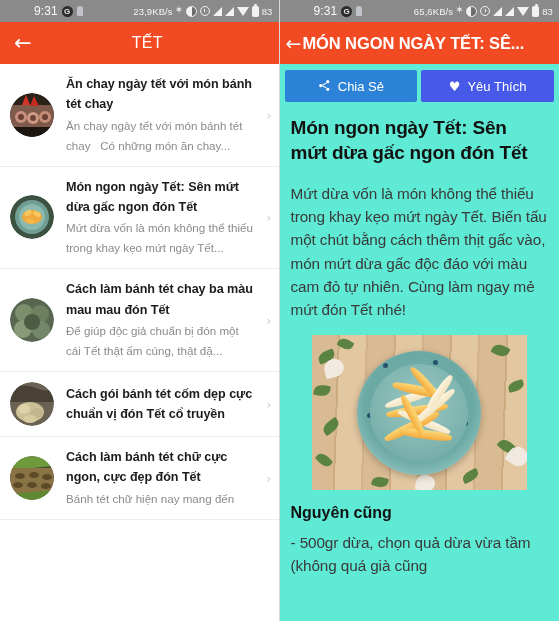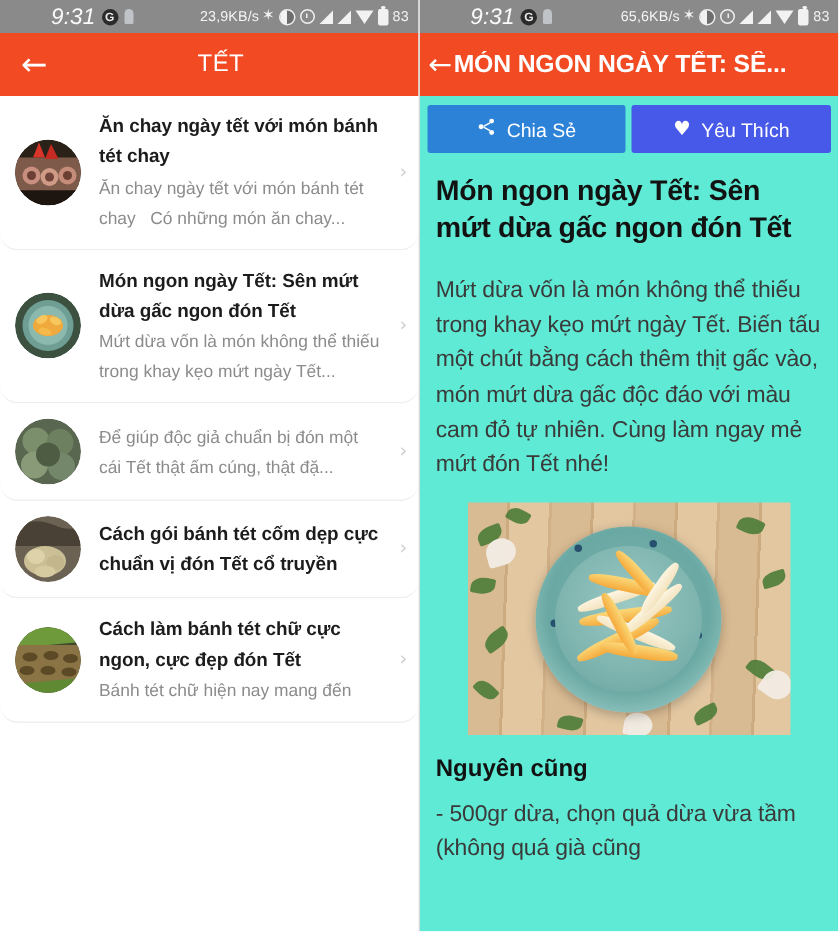--- a/index.html
+++ b/index.html
@@ -13,21 +13,21 @@
   .pane { position: relative; width: 279.5px; height: 621px; overflow: hidden; background: #fff; }
   .pane-left { border-right: 1px solid #d9d9d9; }
 
   
   .statusbar {
     height: 22px; background: #8a8a8a; color: #f2f2f2;
     display: flex; align-items: center; font-size: 10px;
     padding: 0 6px; letter-spacing: 0.1px;
   }
   .sb-left { display: flex; align-items: center; gap: 4px; margin-left: 28px; }
-  .sb-clock { font-size: 15px; color: #fafafa; font-style: italic; }
+  .sb-clock { font-size: 12px; color: #fafafa; }
   .sb-g {
     width: 11px; height: 11px; border-radius: 50%; background: #2b2b2b;
     color: #e8e8e8; font-size: 8px; line-height: 11px; text-align: center;
     font-weight: bold;
   }
   .sb-pin { width: 6px; height: 10px; background: #c9ccd1; border-radius: 3px 3px 1px 1px; opacity: .85; }
   .sb-right { margin-left: auto; display: flex; align-items: center; gap: 3px; }
   .sb-kb { font-size: 9.5px; color: #f5f5f5; }
   .ic { display:inline-block; }
   .ic-bt {
@@ -88,21 +88,21 @@
   }
   .appbar-title-left {
     font-size: 16.5px; font-weight: 700; letter-spacing: -.1px;
     white-space: nowrap; overflow: hidden;
   }
 
   
   .list { height: 557px; overflow: hidden; background: #fff; }
   .list-item {
     display: flex; align-items: center; padding: 10px 8px 10px 10px;
-    border-bottom: 1px solid #eceff1; position: relative; cursor: pointer; border-radius: 12px;
+    border-bottom: 1px solid #eceff1; position: relative; cursor: pointer;
   }
   .thumb {
     width: 44px; height: 44px; border-radius: 50%; flex: 0 0 44px;
     margin-right: 12px; overflow: hidden; position: relative;
   }
   .item-text { flex: 1 1 auto; min-width: 0; padding-right: 14px; }
   .item-title {
     font-size: 12.6px; font-weight: 600; color: #1c1c1c; line-height: 1.62;
     letter-spacing: -.05px;
   }
@@ -292,20 +292,21 @@
               <rect width="44" height="44" fill="#5a6750"></rect>
               <circle cx="14" cy="15" r="9" fill="#7c8f6c"></circle>
               <circle cx="30" cy="16" r="9" fill="#6d8160"></circle>
               <circle cx="13" cy="31" r="9" fill="#899a78"></circle>
               <circle cx="31" cy="32" r="9" fill="#74876a"></circle>
               <circle cx="22" cy="24" r="8" fill="#4e5c44"></circle>
             </g>
           </svg>
         </div>
         <div class="item-text">
+          <div class="item-title">Cách làm bánh tét chay ba màu mau mau đón Tết</div>
           <div class="item-desc">Để giúp độc giả chuẩn bị đón một cái Tết thật ấm cúng, thật đặ...</div>
         </div>
         <span class="chev">›</span>
       </div>
 
       <div class="list-item">
         <div class="thumb">
           <svg width="44" height="44" viewBox="0 0 44 44">
             <defs>
                 <clipPath id="c4">

